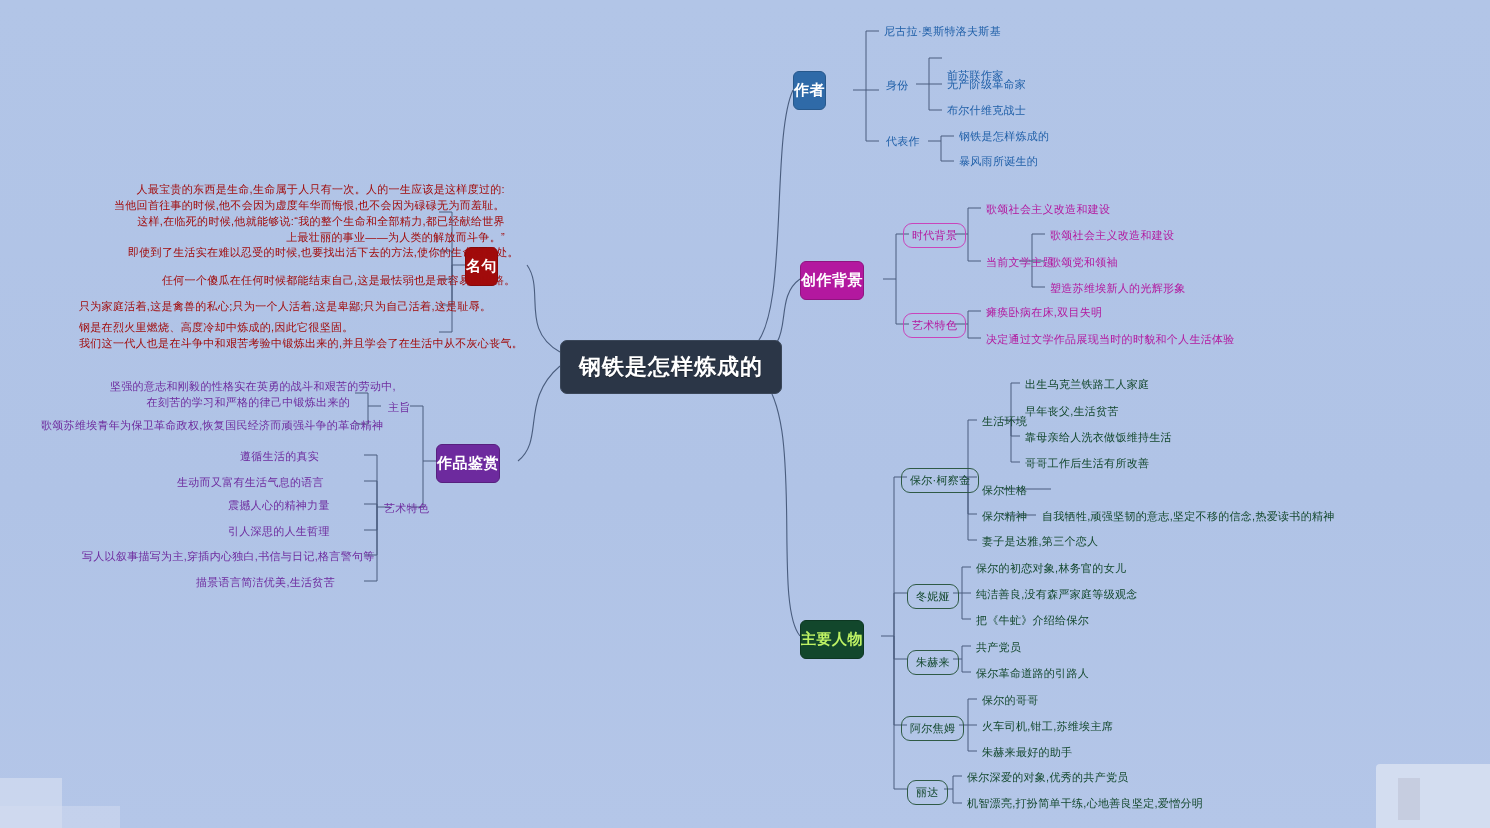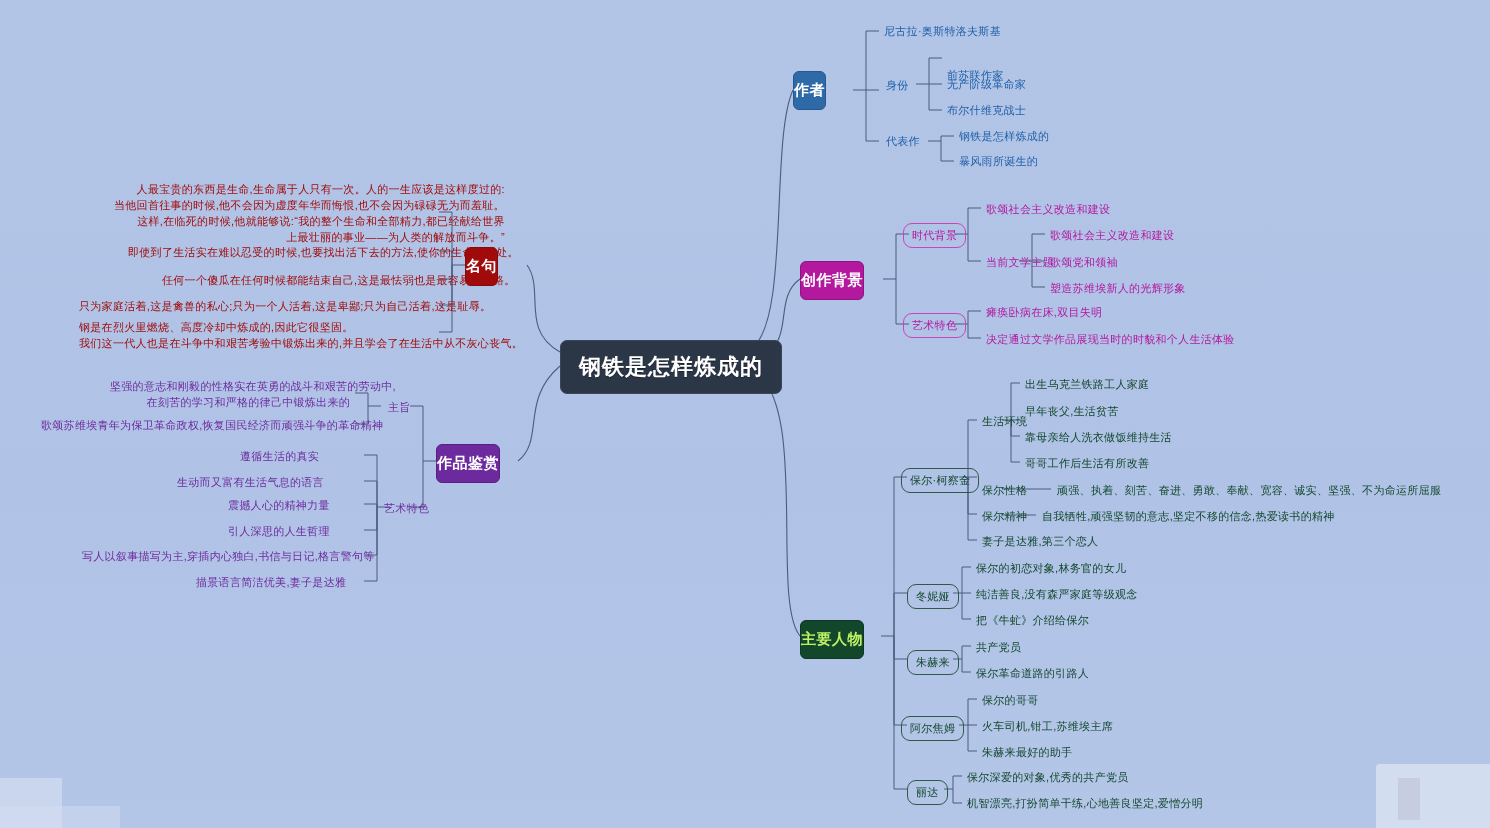--- a/index.html
+++ b/index.html
@@ -218,21 +218,20 @@
 
   <div class="node pill green" style="left:901px; top:468px;">保尔·柯察金</div>
 
   <div class="node lbl green" style="left:982px; top:414px;">生活环境</div>
   <div class="node lbl green" style="left:1025px; top:377px;">出生乌克兰铁路工人家庭</div>
   <div class="node lbl green" style="left:1025px; top:404px;">早年丧父,生活贫苦</div>
   <div class="node lbl green" style="left:1025px; top:430px;">靠母亲给人洗衣做饭维持生活</div>
   <div class="node lbl green" style="left:1025px; top:456px;">哥哥工作后生活有所改善</div>
 
   <div class="node lbl green" style="left:982px; top:483px;">保尔性格</div>
-  <div class="node lbl green" style="left:1057px; top:483px;">顽强、执着、刻苦、奋进、勇敢、奉献、宽容、诚实、坚强、不为命运所屈服</div>
 
   <div class="node lbl green" style="left:982px; top:509px;">保尔精神</div>
   <div class="node lbl green" style="left:1042px; top:509px;">自我牺牲,顽强坚韧的意志,坚定不移的信念,热爱读书的精神</div>
 
   <div class="node lbl green" style="left:982px; top:534px;">妻子是达雅,第三个恋人</div>
 
   <div class="node pill green" style="left:907px; top:584px;">冬妮娅</div>
   <div class="node lbl green" style="left:976px; top:561px;">保尔的初恋对象,林务官的女儿</div>
   <div class="node lbl green" style="left:976px; top:587px;">纯洁善良,没有森严家庭等级观念</div>
   <div class="node lbl green" style="left:976px; top:613px;">把《牛虻》介绍给保尔</div>
@@ -268,15 +267,15 @@
   <div class="node lbl purple multi tright" style="left:110px; top:379px; width:240px;">坚强的意志和刚毅的性格实在英勇的战斗和艰苦的劳动中,
 在刻苦的学习和严格的律己中锻炼出来的</div>
   <div class="node lbl purple" style="left:41px; top:418px;">歌颂苏维埃青年为保卫革命政权,恢复国民经济而顽强斗争的革命精神</div>
 
   <div class="node lbl purple" style="left:384px; top:501px;">艺术特色</div>
   <div class="node lbl purple" style="left:240px; top:449px;text-align:center;">遵循生活的真实</div>
   <div class="node lbl purple" style="left:177px; top:475px;">生动而又富有生活气息的语言</div>
   <div class="node lbl purple" style="left:228px; top:498px;">震撼人心的精神力量</div>
   <div class="node lbl purple" style="left:228px; top:524px;">引人深思的人生哲理</div>
   <div class="node lbl purple" style="left:82px; top:549px;text-align:right;">写人以叙事描写为主,穿插内心独白,书信与日记,格言警句等</div>
-  <div class="node lbl purple" style="left:196px; top:575px;">描景语言简洁优美,妻子是达雅</div>
+  <div class="node lbl purple" style="left:196px; top:575px;">描景语言简洁优美,生活贫苦</div>
 
 </div>
 
 </body></html>

